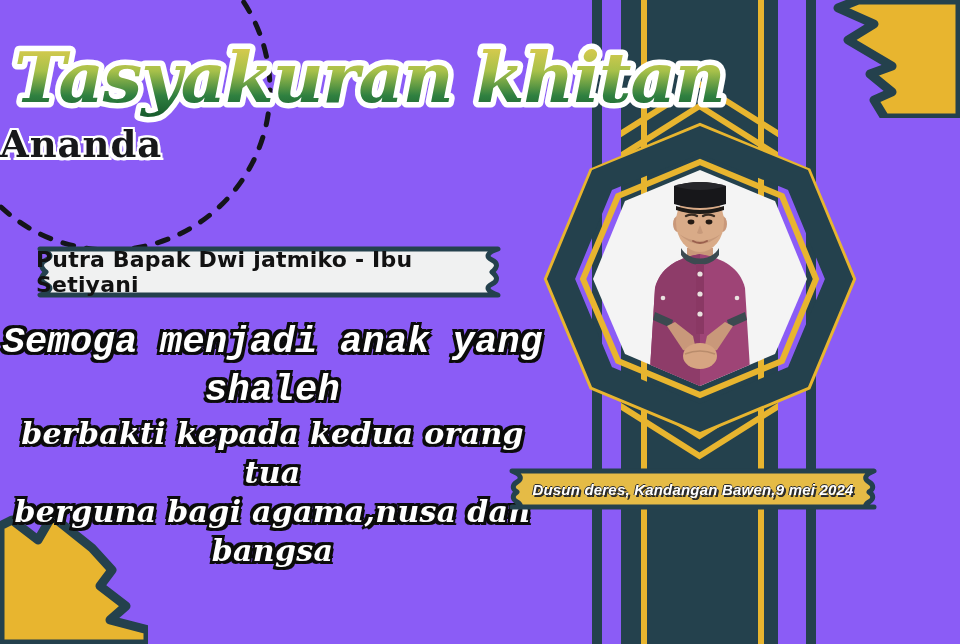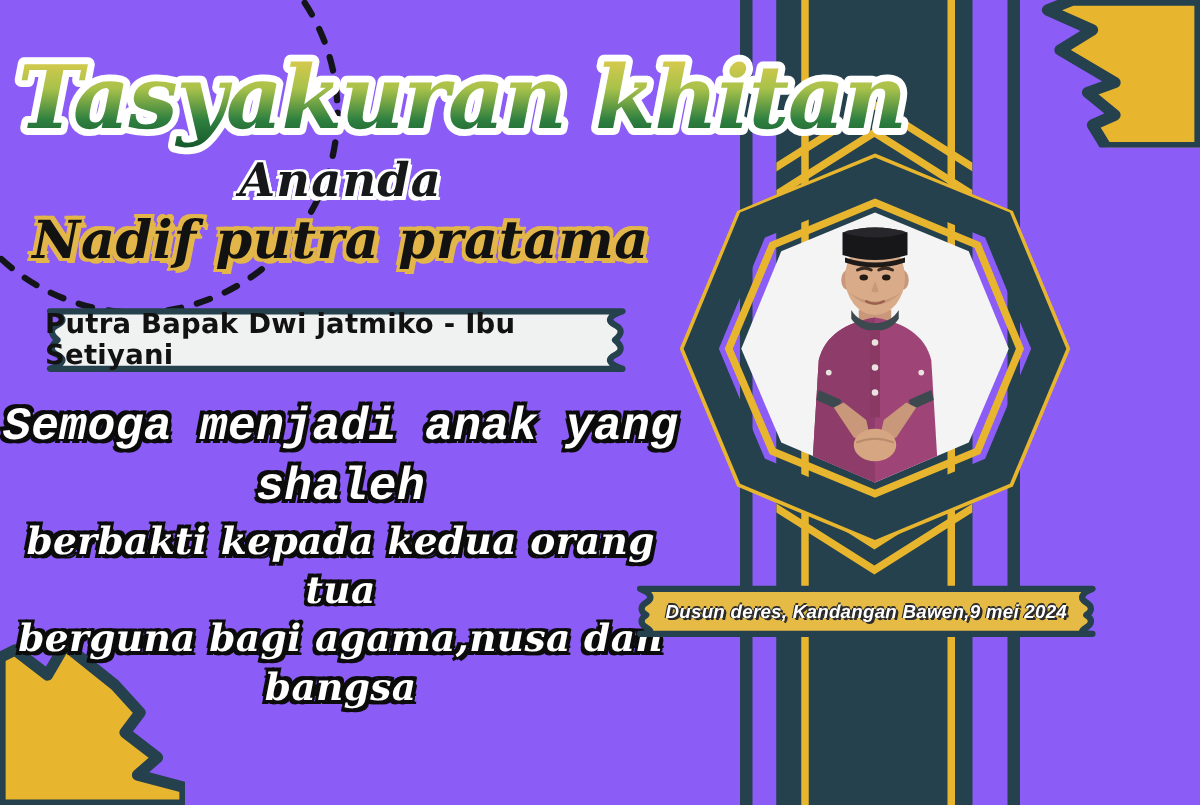--- a/index.html
+++ b/index.html
@@ -60,23 +60,22 @@
   
   .title {
     position:absolute; left:8px; top:28px;
     width:560px; height:98px;
   }
   .title svg { display:block; overflow:visible; }
 
   
   .ananda {
     position:absolute; left:0; top:122px; width:545px;
-    text-align:center;
     font-family:"DejaVu Serif", serif;
-    font-size:37px; font-weight:700; font-style:italic;
+    font-size:37px; font-weight:700; 
     color:#17181a;
     letter-spacing:1px;
     text-shadow:
        2px 0 0 #fff, -2px 0 0 #fff, 0 2px 0 #fff, 0 -2px 0 #fff,
        2px 2px 0 #fff, -2px 2px 0 #fff, 2px -2px 0 #fff, -2px -2px 0 #fff,
        3px 3px 0 #fff, -3px 3px 0 #fff;
   }
 
   .childname {
     position:absolute; left:0; top:167px; width:545px;
@@ -206,21 +205,20 @@
           <stop offset="72%" stop-color="#2f8040"></stop>
           <stop offset="100%" stop-color="#14572a"></stop>
         </linearGradient>
       </defs>
       <text id="titleText" x="6" y="74" font-family="DejaVu Serif, serif" font-size="70" font-weight="700" font-style="italic" stroke="#ffffff" stroke-width="11" stroke-linejoin="round" fill="none" letter-spacing="-1">Tasyakuran khitan</text>
       <text id="titleText2" x="6" y="74" font-family="DejaVu Serif, serif" font-size="70" font-weight="700" font-style="italic" fill="url(#titleGrad)" letter-spacing="-1">Tasyakuran khitan</text>
     </svg>
   </div>
 
   <div class="ananda">Ananda</div>
-  <div class="childname">Nadif putra pratama</div>
 
   <div class="parent-banner">
     <svg width="466" height="52" viewBox="0 0 466 52" preserveAspectRatio="none">
       <path d="M2,2 L16,2 Q26,9 16,16 L16,36 Q26,43 16,50 L2,50
                L2,2 Z" fill="none"></path>
       <path d="M4,3
                C16,7 16,11 10,14 C4,17 4,21 10,26 C4,31 4,35 10,38 C16,41 16,45 4,49
                L462,49
                C450,45 450,41 456,38 C462,35 462,31 456,26 C462,21 462,17 456,14 C450,11 450,7 462,3 Z" fill="#f0f1f1" stroke="#24414d" stroke-width="5" stroke-linejoin="round"></path>
     </svg>

